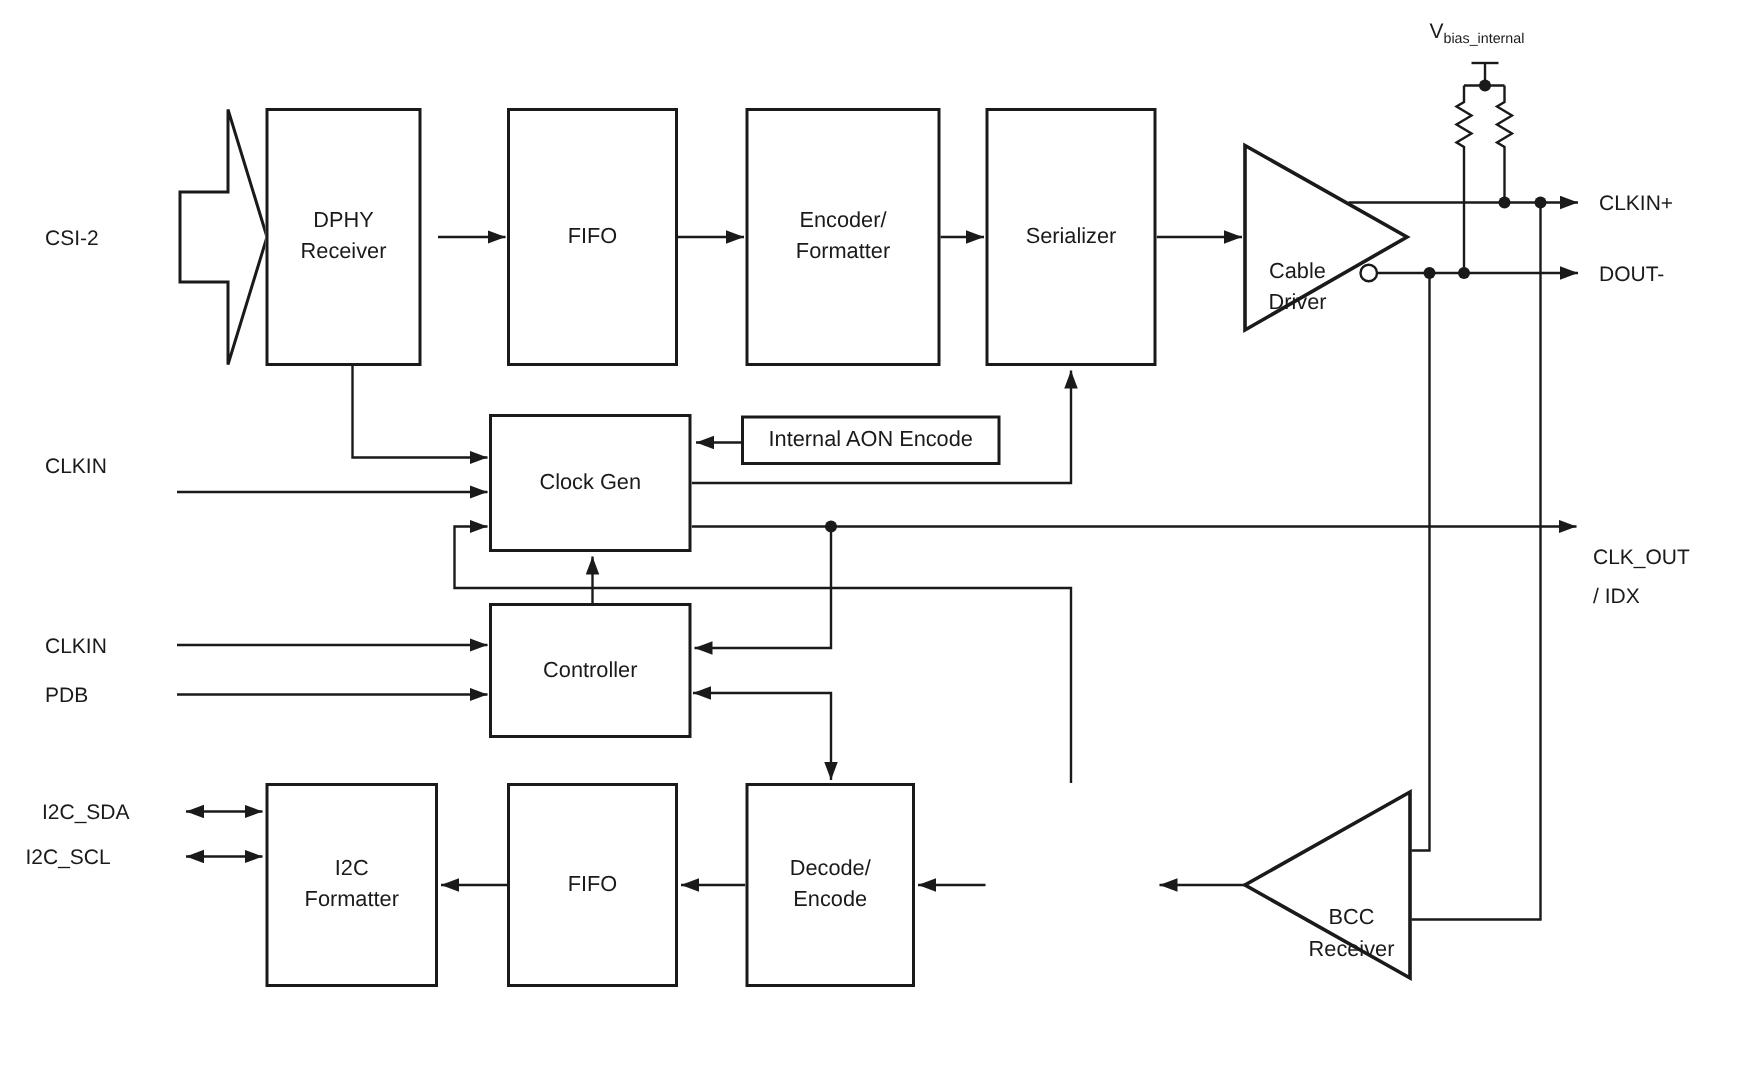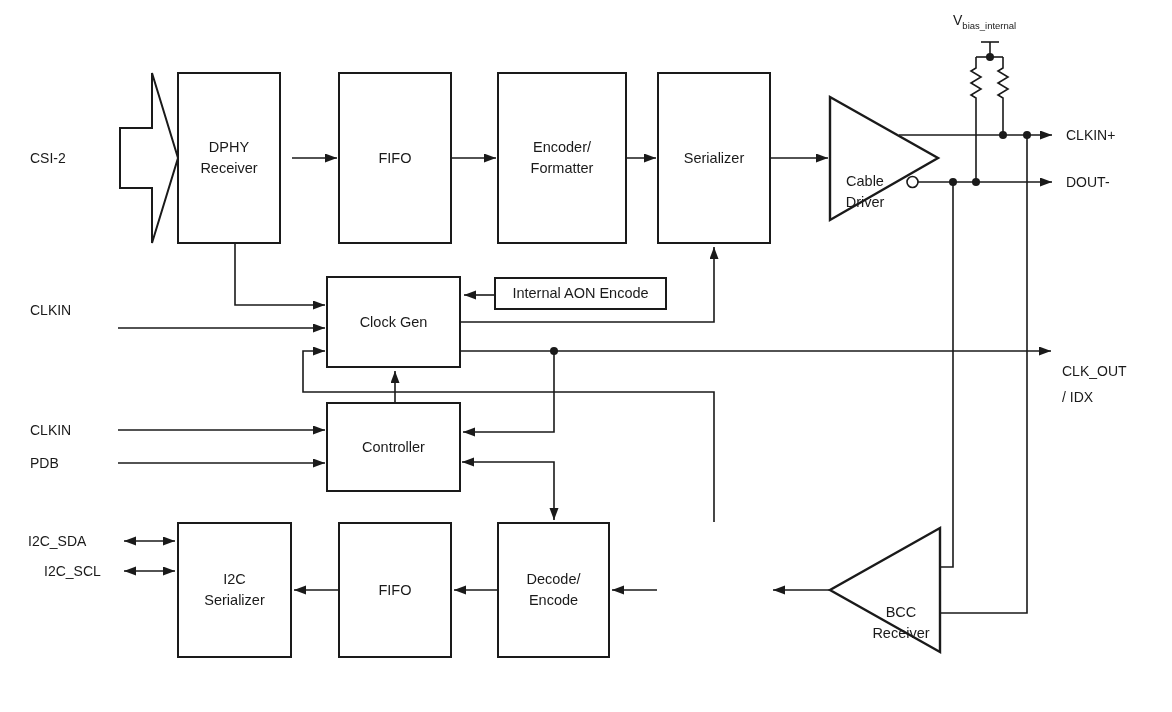--- a/index.html
+++ b/index.html
@@ -98,36 +98,36 @@
   <div class="block" style="left:177px;top:72px;width:104px;height:172px">DPHY
 Receiver</div>
   <div class="block" style="left:338px;top:72px;width:114px;height:172px">FIFO</div>
   <div class="block" style="left:497px;top:72px;width:130px;height:172px">Encoder/
 Formatter</div>
   <div class="block" style="left:657px;top:72px;width:114px;height:172px">Serializer</div>
   <div class="block" style="left:326px;top:276px;width:135px;height:92px">Clock Gen</div>
   <div class="block" style="left:494px;top:277px;width:173px;height:33px">Internal AON Encode</div>
   <div class="block" style="left:326px;top:402px;width:135px;height:90px">Controller</div>
   <div class="block" style="left:177px;top:522px;width:115px;height:136px">I2C
-Serializer</div>
+Formatter</div>
   <div class="block" style="left:338px;top:522px;width:114px;height:136px">FIFO</div>
   <div class="block" style="left:497px;top:522px;width:113px;height:136px">Decode/
 Encode</div>
 
   <div class="tri-label" style="left:823px;top:136px;width:84px">Cable
 Driver</div>
   <div class="tri-label" style="left:859px;top:567px;width:84px">BCC
 Receiver</div>
 
   <div class="pin ra" style="left:30px;top:149px;width:78px">CSI-2</div>
   <div class="pin ra" style="left:30px;top:301px;width:80px">CLKIN</div>
   <div class="pin ra" style="left:30px;top:421px;width:77px">CLKIN</div>
   <div class="pin ra" style="left:30px;top:454px;width:78px">PDB</div>
   <div class="pin ra" style="left:28px;top:532px;width:80px">I2C_SDA</div>
-  <div class="pin ra" style="left:44px;top:562px;width:80px">I2C_SCL</div>
+  <div class="pin ra" style="left:17px;top:562px;width:80px">I2C_SCL</div>
   <div class="pin" style="left:1066px;top:126px">CLKIN+</div>
   <div class="pin" style="left:1066px;top:173px">DOUT-</div>
   <div class="pin clkout" style="left:1062px;top:326px">CLK_OUT
 / IDX</div>
   <div class="vbias" style="left:953px;top:12px">
     <span>V</span><sub>bias_internal</sub>
   </div>
 
 </div>
 

